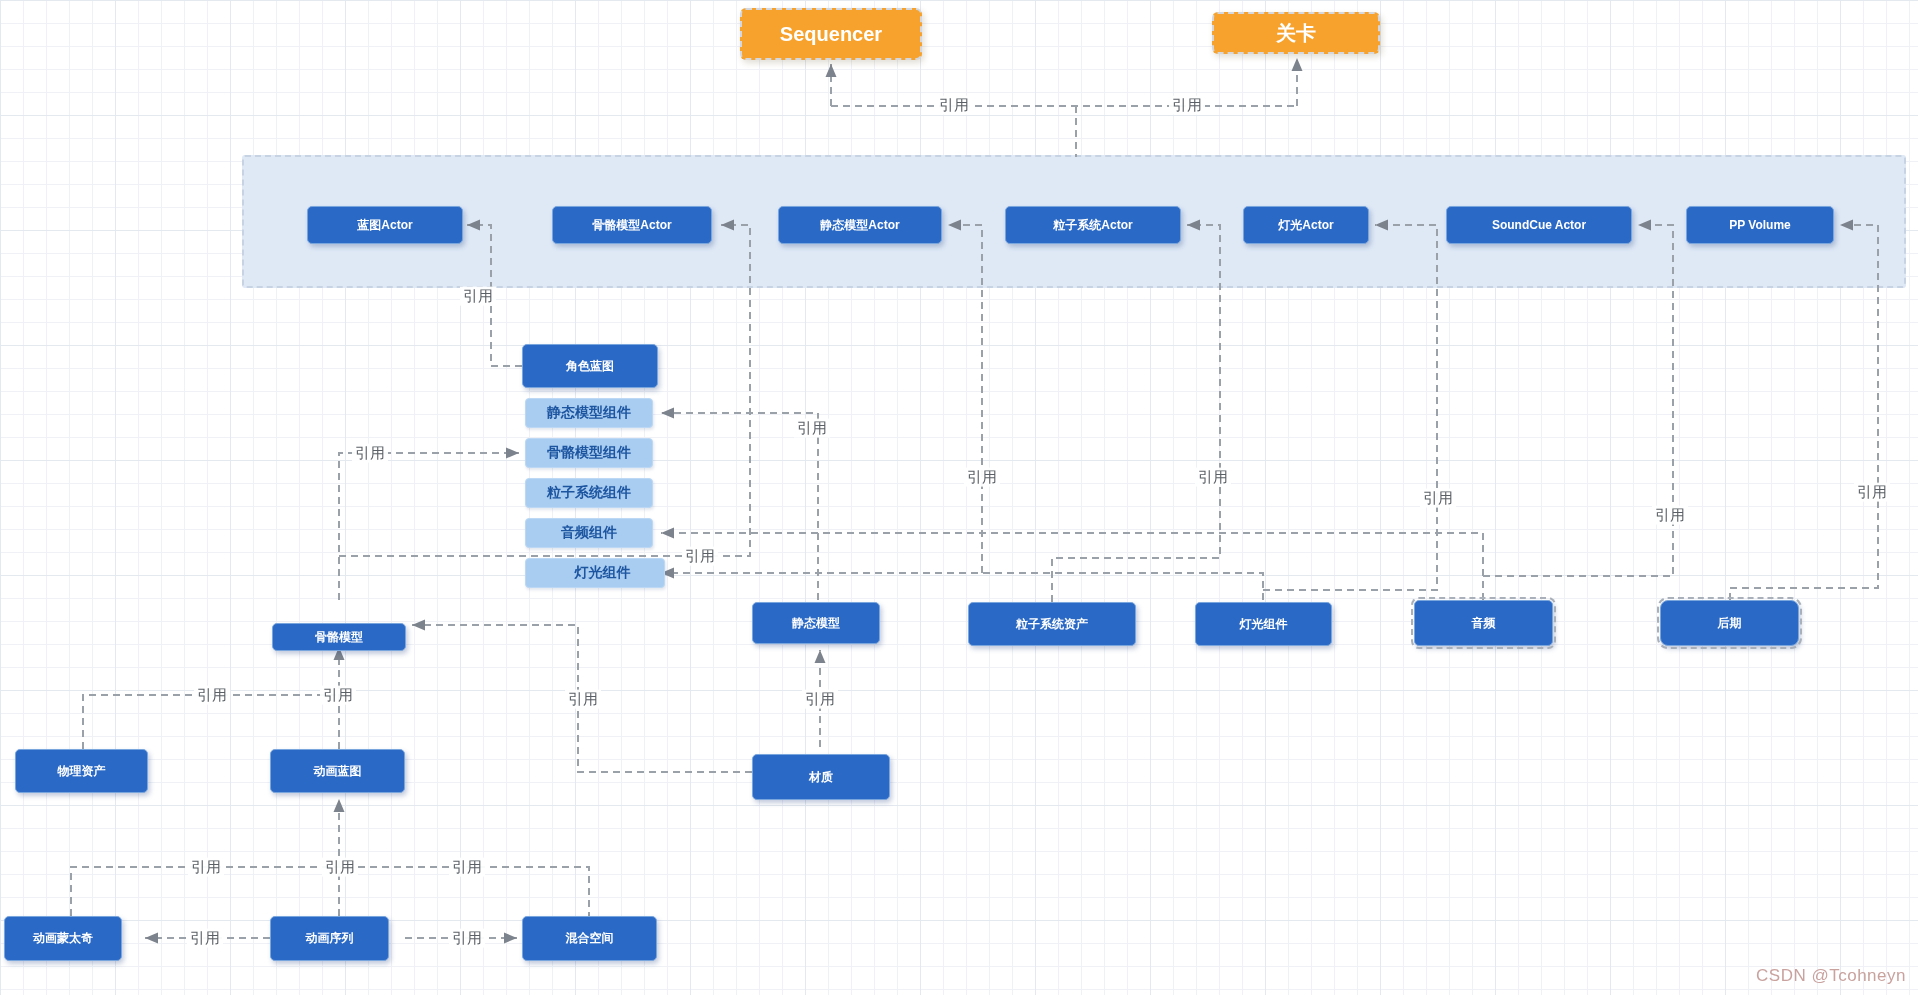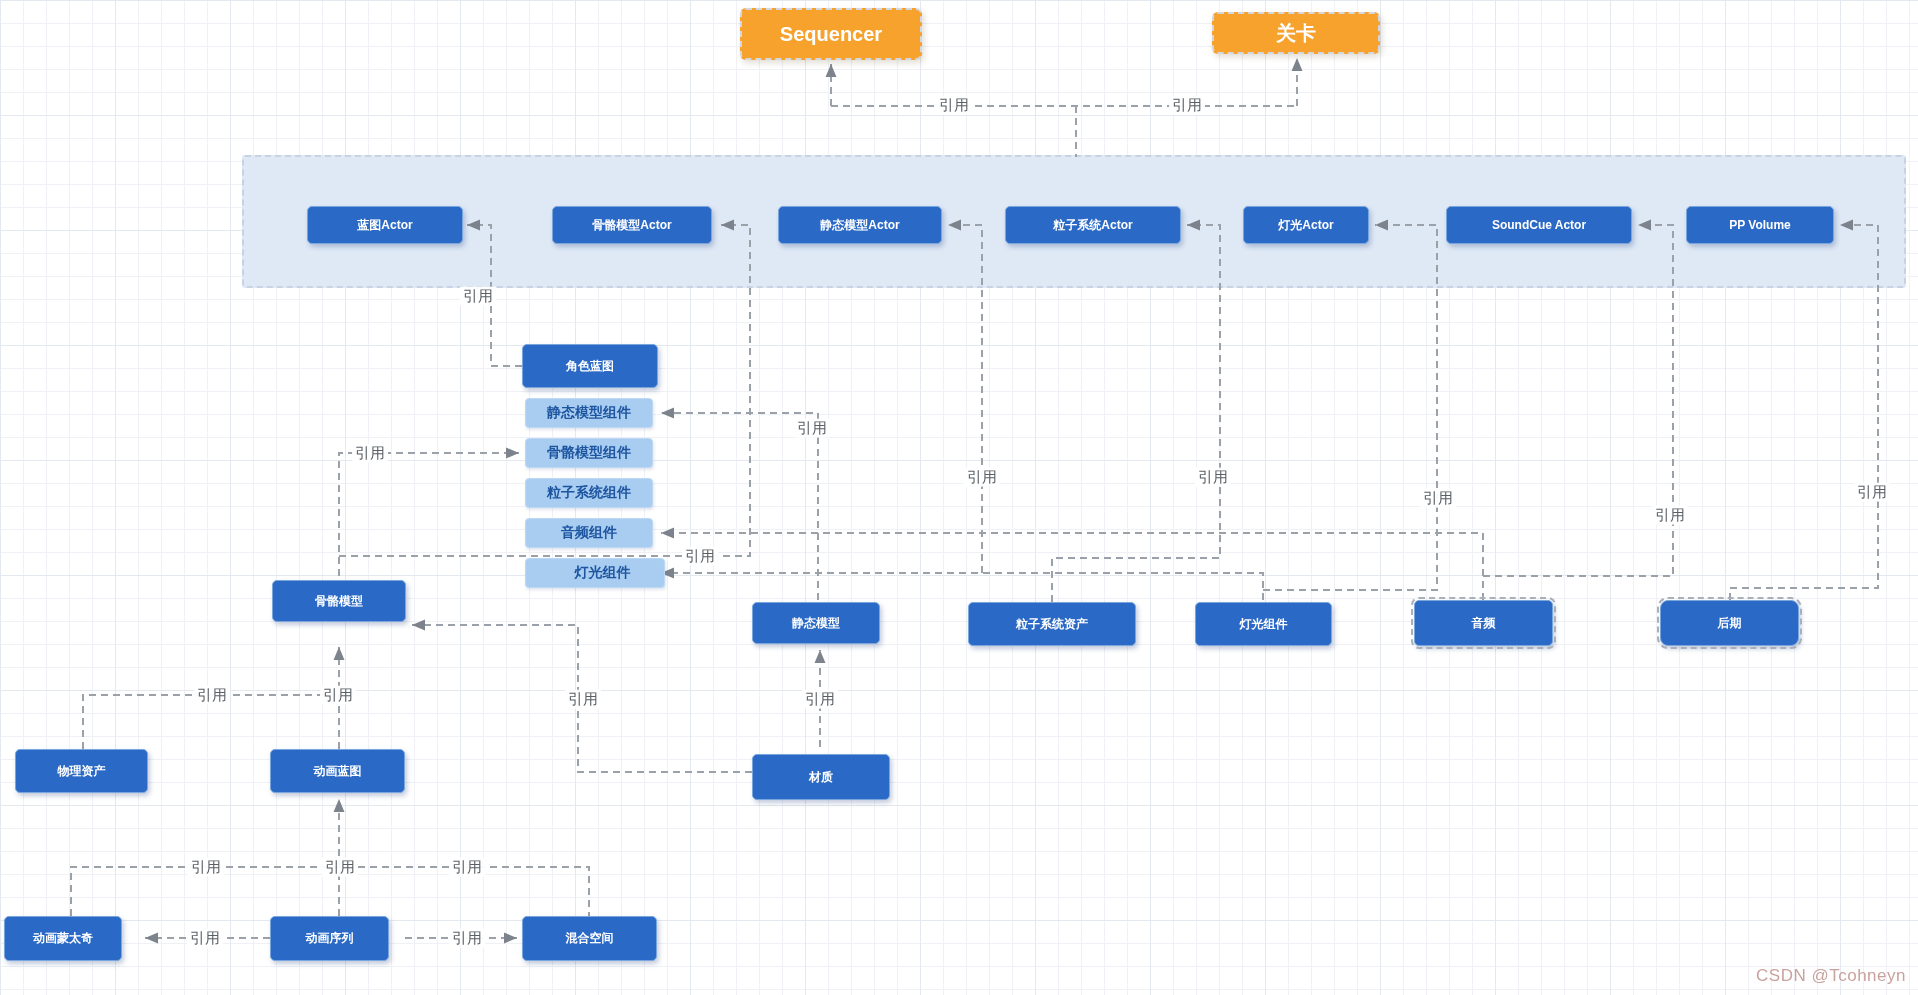--- a/index.html
+++ b/index.html
@@ -104,21 +104,21 @@
       <div class="node actor" style="left: 1005px; top: 206px; width: 176px; height: 38px;">粒子系统Actor</div>
       <div class="node actor" style="left: 1243px; top: 206px; width: 126px; height: 38px;">灯光Actor</div>
       <div class="node actor" style="left: 1446px; top: 206px; width: 186px; height: 38px;">SoundCue Actor</div>
       <div class="node actor" style="left: 1686px; top: 206px; width: 148px; height: 38px;">PP Volume</div>
       <div class="node asset" style="left: 522px; top: 344px; width: 136px; height: 44px;">角色蓝图</div>
       <div class="node component" style="left: 525px; top: 398px; width: 128px; height: 30px;">静态模型组件</div>
       <div class="node component" style="left: 525px; top: 438px; width: 128px; height: 30px;">骨骼模型组件</div>
       <div class="node component" style="left: 525px; top: 478px; width: 128px; height: 30px;">粒子系统组件</div>
       <div class="node component" style="left: 525px; top: 518px; width: 128px; height: 30px;">音频组件</div>
       <div class="node component" style="left: 525px; top: 558px; width: 140px; height: 30px; padding-left: 15px;">灯光组件</div>
-      <div class="node asset" style="left: 272px; top: 580px; width: 134px; height: 42px;">骨骼模型</div>
+      <div class="node asset" style="left: 272px; top: 623px; width: 134px; height: 28px;">骨骼模型</div>
       <div class="node asset" style="left: 752px; top: 602px; width: 128px; height: 42px;">静态模型</div>
       <div class="node asset" style="left: 968px; top: 602px; width: 168px; height: 44px;">粒子系统资产</div>
       <div class="node asset" style="left: 1195px; top: 602px; width: 137px; height: 44px;">灯光组件</div>
       <div class="node asset dashedout" style="left: 1414px; top: 600px; width: 139px; height: 46px;">音频</div>
       <div class="node asset dashedout" style="left: 1660px; top: 600px; width: 139px; height: 46px; border-radius: 8px;">后期</div>
       <div class="node asset" style="left: 15px; top: 749px; width: 133px; height: 44px;">物理资产</div>
       <div class="node asset" style="left: 270px; top: 749px; width: 135px; height: 44px;">动画蓝图</div>
       <div class="node asset" style="left: 752px; top: 747px; width: 138px; height: 46px; margin-top: 7px;">材质</div>
       <div class="node asset" style="left: 4px; top: 916px; width: 118px; height: 45px;">动画蒙太奇</div>
       <div class="node asset" style="left: 270px; top: 916px; width: 119px; height: 45px;">动画序列</div>

